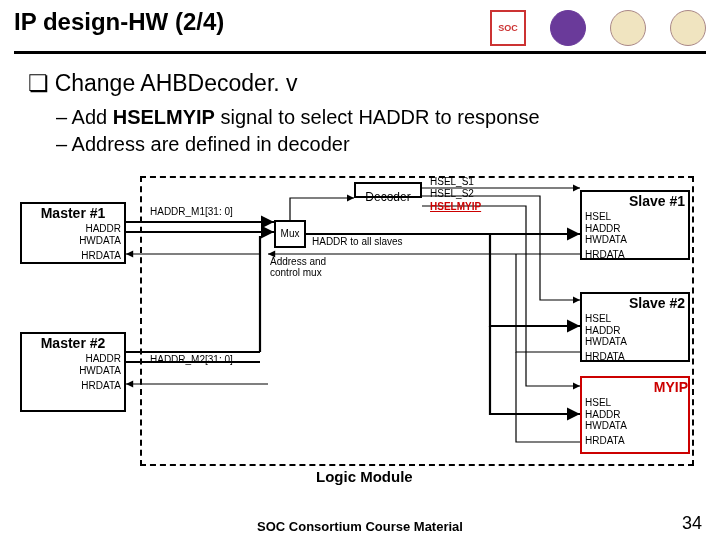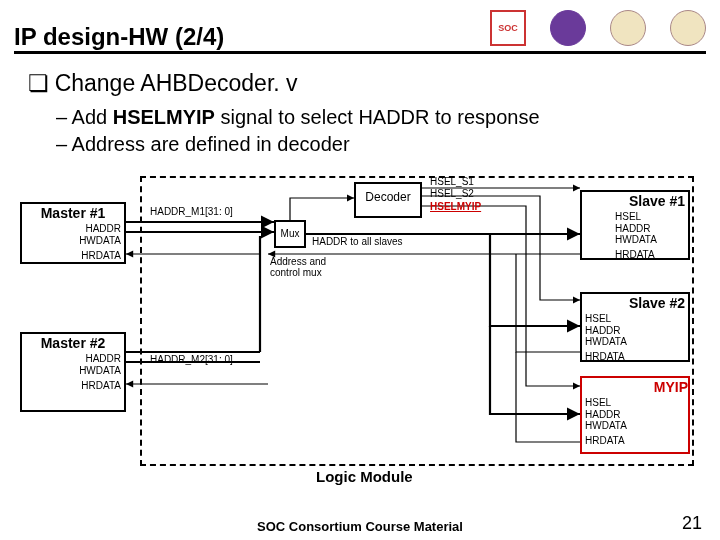--- a/index.html
+++ b/index.html
@@ -10,21 +10,21 @@
     background: #fff;
     font-family: Arial, Helvetica, sans-serif;
     position: relative;
     overflow: hidden;
   }
   .header {
     position: absolute;
     top: 8px; left: 14px; right: 14px;
     height: 46px;
     display: flex;
-    align-items: flex-end;
+    align-items: flex-start;
     border-bottom: 3px solid #000;
   }
   .title { font-size: 24px; font-weight: bold; }
   .logos { position: absolute; right: 0; top: 2px; display: flex; gap: 24px; }
   .logo { width: 36px; height: 36px; border: 1px solid #888; display:flex; align-items:center; justify-content:center; font-size:8px; color:#555; }
   .logo.soc { background:#fff; border:2px solid #c33; color:#c33; font-weight:bold; font-size:9px; text-align:center; line-height:1; }
   .logo.round { border-radius:50%; }
   .logo.purple { background:#6a3a9a; border-color:#6a3a9a; }
   .logo.seal { background:#f0e4c0; border:1px solid #a88; }
 
@@ -48,24 +48,24 @@
   .lm-label { position:absolute; left:296px; top:292px; font-weight:bold; font-size:15px; }
 
   .block { position:absolute; border:2px solid #000; background:#fff; font-size:12px; text-align:left; }
   .block .blk-title { font-weight:bold; font-size:14px; text-align:center; padding:1px 0 2px; }
   .block .siglist { font-size:10px; line-height:1.15; padding:0 3px; }
   .block .siglist.right { text-align:right; }
 
   .master1 { left:0; top:26px; width:106px; height:62px; }
   .master2 { left:0; top:156px; width:106px; height:80px; }
 
-  .decoder { left:334px; top:6px; width:68px; height:36px; font-size:12px; text-align:center; padding-top:6px; }
+  .decoder { left:334px; top:6px; width:68px; height:16px; font-size:12px; text-align:center; padding-top:6px; }
   .mux { left:254px; top:44px; width:32px; height:28px; font-size:10px; text-align:center; padding-top:6px; }
 
-  .slave1 { left:560px; top:14px; width:110px; height:70px;padding-left:30px; }
+  .slave1 { left:560px; top:14px; width:110px; height:70px; }
   .slave2 { left:560px; top:116px; width:110px; height:70px; }
   .myip   { left:560px; top:200px; width:110px; height:78px; border-color:#c00; }
   .myip .blk-title { color:#c00; text-align:right; }
 
   .wire-label { position:absolute; font-size:10px; line-height:1.1; }
   .red { color:#c00; font-weight:bold; text-decoration:underline; }
 
   
   svg.wires { position:absolute; left:0; top:0; width:680px; height:300px; pointer-events:none; }
   svg.wires line, svg.wires polyline { stroke:#000; stroke-width:1.2; fill:none; }
@@ -196,13 +196,13 @@
   <div class="wire-label" style="left:130px; top:178px">HADDR_M2[31: 0]</div>
   <div class="wire-label" style="left:292px; top:60px">HADDR to all slaves</div>
   <div class="wire-label" style="left:250px; top:80px; white-space:pre">Address and
 control mux</div>
   <div class="wire-label" style="left:410px; top:0px">HSEL_S1</div>
   <div class="wire-label" style="left:410px; top:12px">HSEL_S2</div>
   <div class="wire-label red" style="left:410px; top:25px">HSELMYIP</div>
 </div>
 
 <div class="footer">SOC Consortium Course Material</div>
-<div class="pagenum">21</div>
+<div class="pagenum">34</div>
 
 </body></html>

